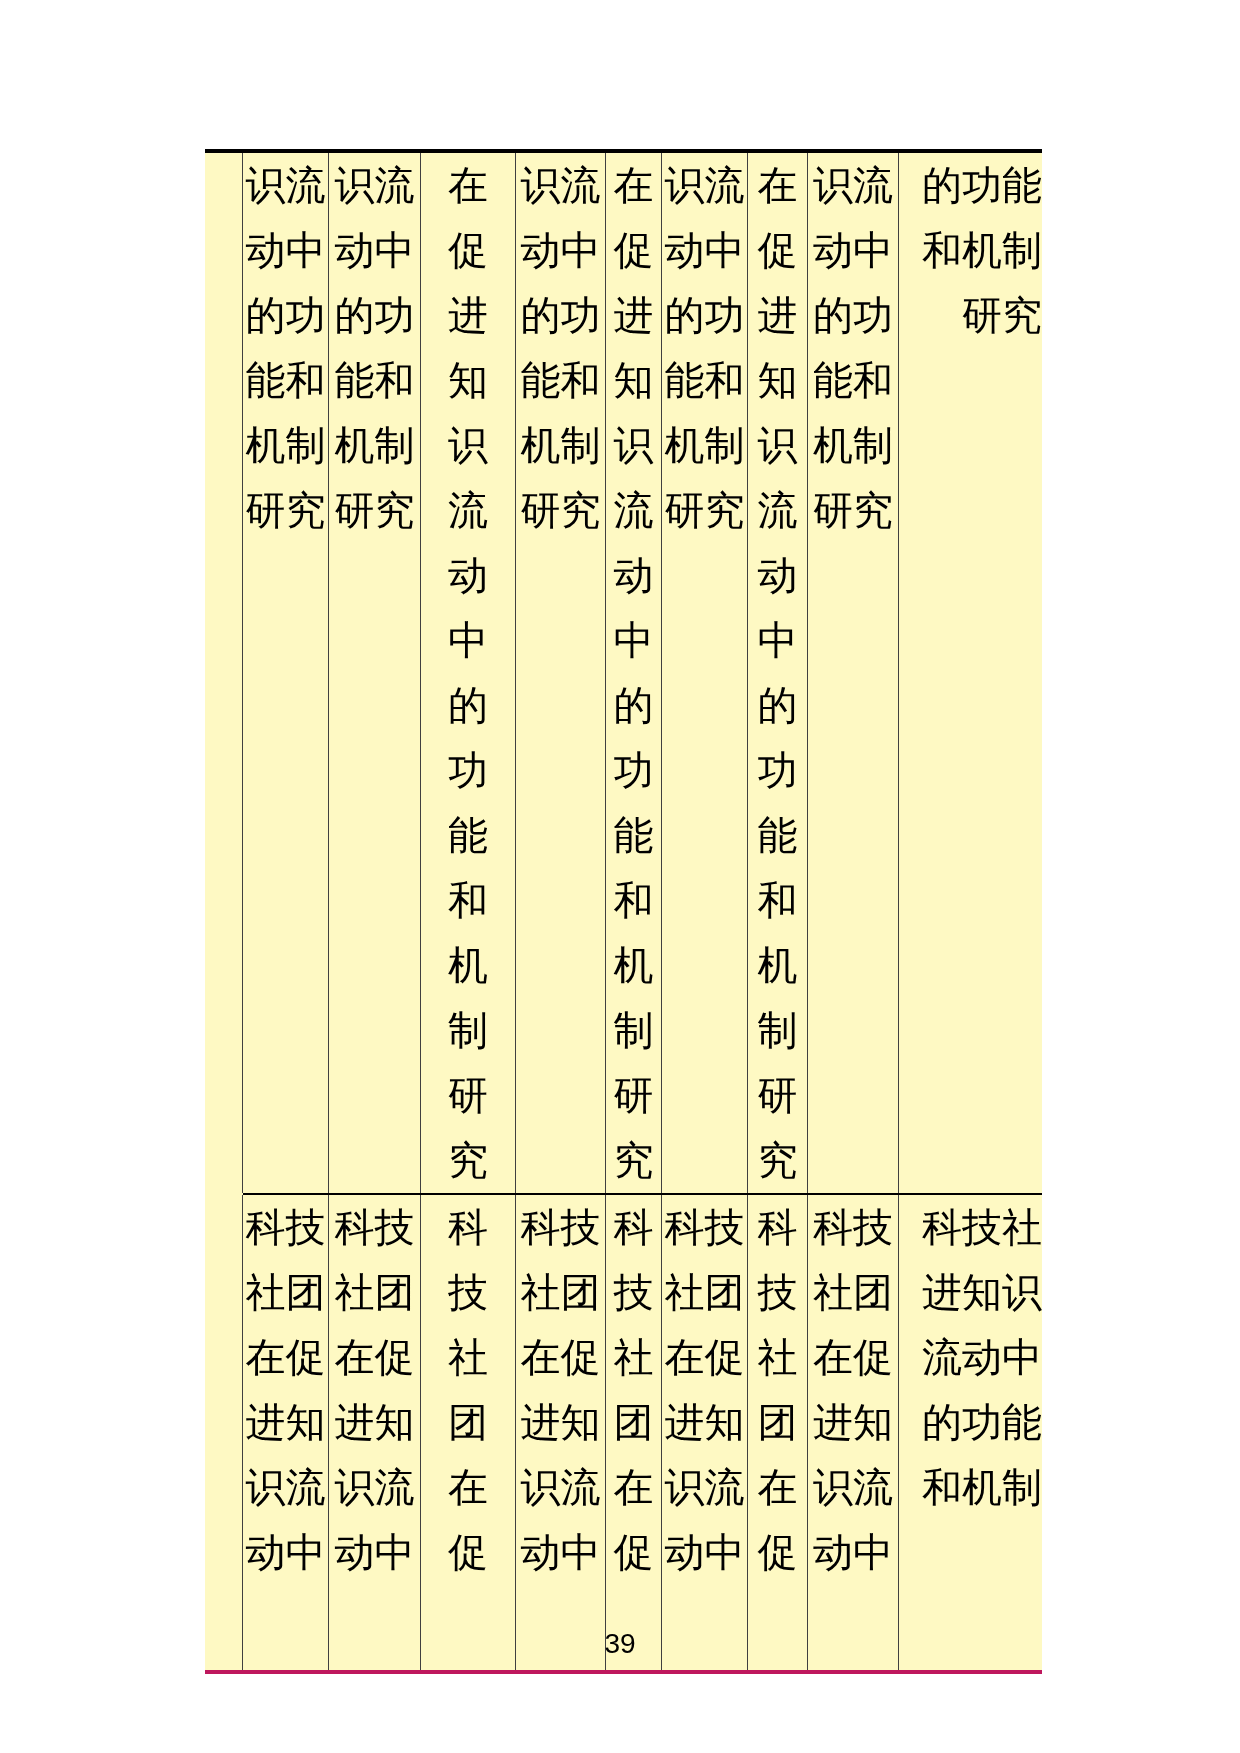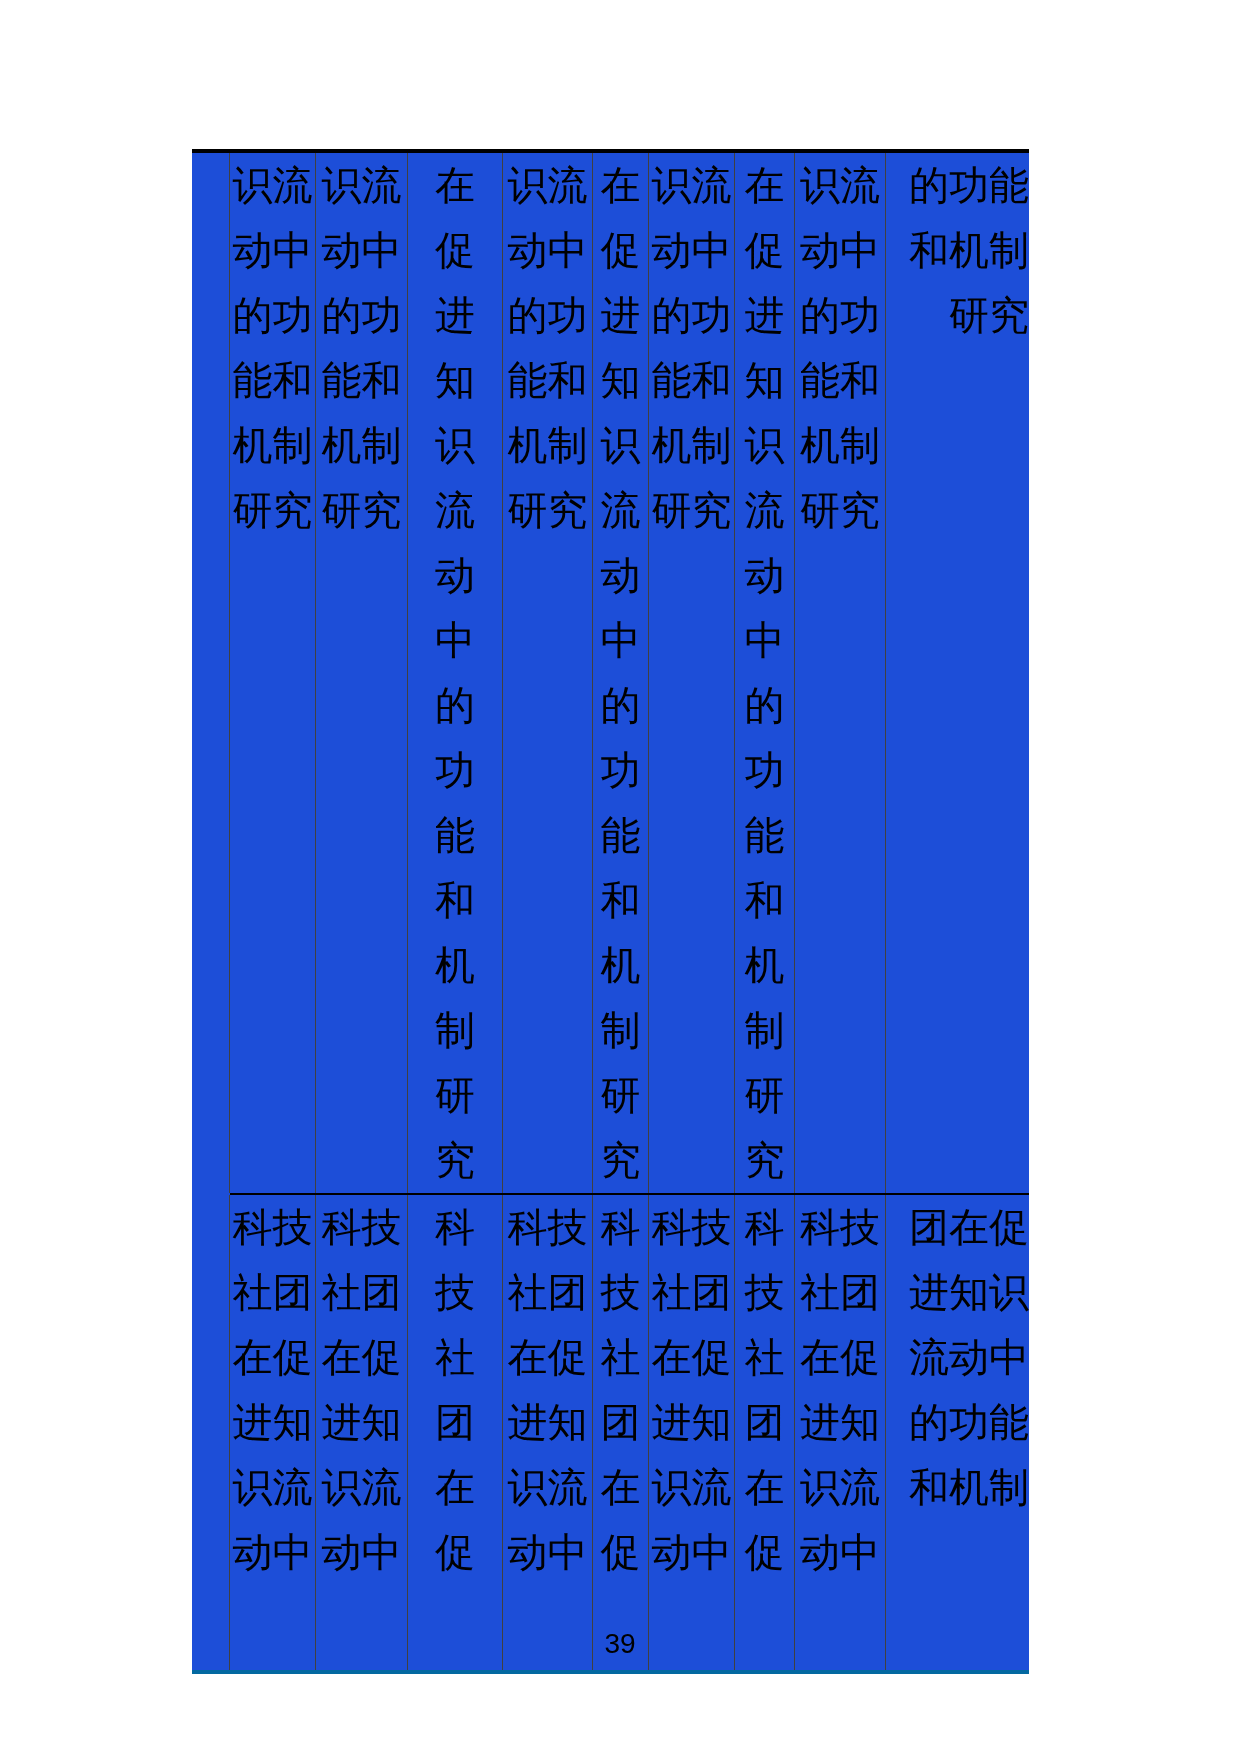--- a/index.html
+++ b/index.html
@@ -5,25 +5,25 @@
   * { box-sizing: border-box; margin: 0; padding: 0; }
   html, body {
     width: 1240px; height: 1753px;
     background: #ffffff;
     position: relative;
     overflow: hidden;
     font-family: "DejaVu Serif", serif;
   }
   .doc-table {
     position: absolute;
-    left: 192px; top: 149px;
+    left: 205px; top: 149px;
     width: 837px;
     border-top: 4px solid #000000;
-    border-bottom: 4px solid #0369a1;
-    background: #1d4ed8;
+    border-bottom: 4px solid #be185d;
+    background: #fef9c3;
   }
   .trow {
     display: grid;
     grid-template-columns: 38px 86px 92px 95px 90px 56px 86px 60px 91px 143px;
   }
   .trow.row1 { height: 1040px; }
   .trow.row2 { height: 475px; }
   .row-divider {
     height: 2px;
     margin-left: 38px;
@@ -218,21 +218,21 @@
         </div>
         <div class="cell">
           <div class="line">科技</div>
           <div class="line">社团</div>
           <div class="line">在促</div>
           <div class="line">进知</div>
           <div class="line">识流</div>
           <div class="line">动中</div>
         </div>
         <div class="cell">
-          <div class="line">团在促</div>
+          <div class="line">科技社</div>
           <div class="line">进知识</div>
           <div class="line">流动中</div>
           <div class="line">的功能</div>
           <div class="line">和机制</div>
         </div>
       </div>
   </div>
   <div class="page-number">39</div>
 </div>
 

